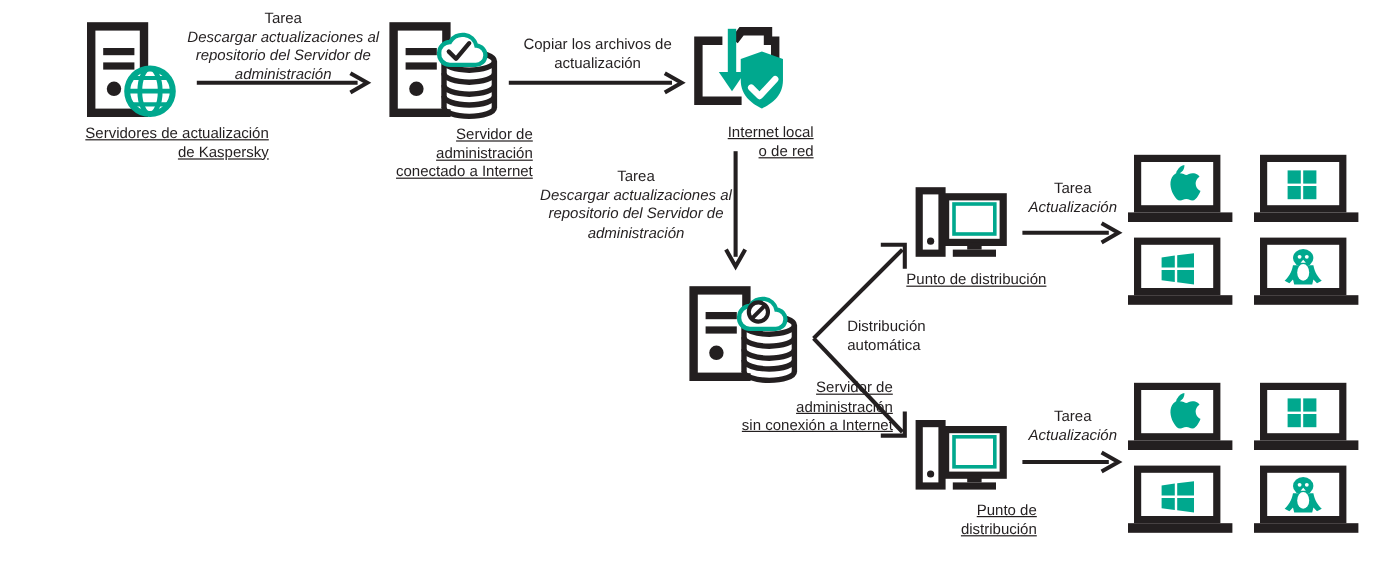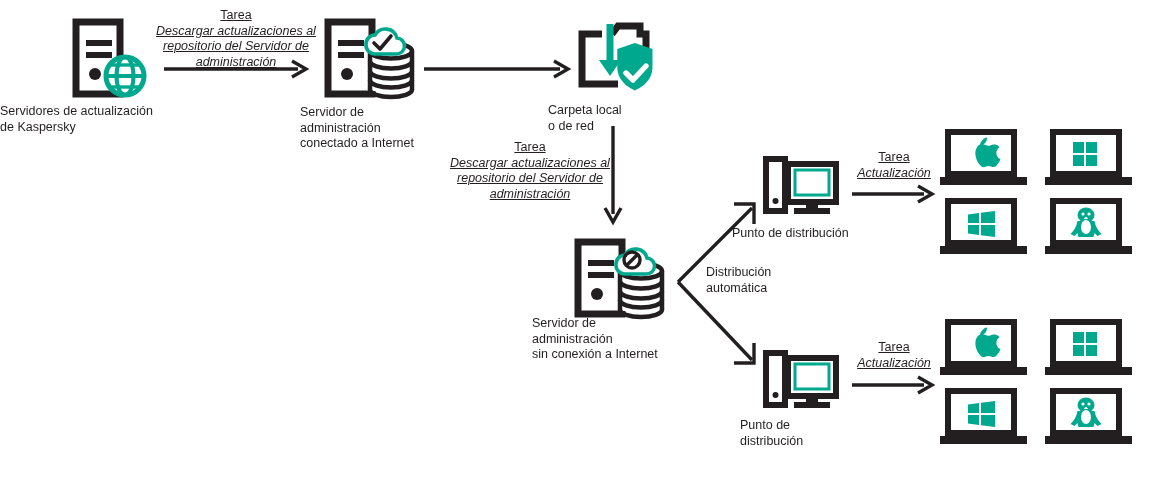--- a/index.html
+++ b/index.html
@@ -14,33 +14,33 @@
   #canvas {
     position: relative;
     width: 1152px;
     height: 488px;
     background: #ffffff;
     overflow: hidden;
   }
   .node { position: absolute; }
   .caption {
     position: absolute;
-    text-align: left;
+    text-align: right;
     font-size: 12.5px;
     line-height: 15.5px;
     color: #231f20;
     white-space: pre-line;
+    text-decoration: underline;
   }
   .edge-label {
     position: absolute;
     text-align: center;
     font-size: 12.5px;
     line-height: 15.5px;
     color: #231f20;
-    text-decoration: underline;
   }
   .edge-label .task-word { font-style: normal; }
   .edge-label .task-name { font-style: italic; display: block; text-align: center; }
   .plain-label {
     position: absolute;
     text-align: left;
     font-size: 12.5px;
     line-height: 15.5px;
     color: #231f20;
     white-space: pre-line;
@@ -100,20 +100,21 @@
       <g>
         <path d="M44,26 a9,9 0 0 1 9,-9 a12,12 0 0 1 22,3 a8,8 0 0 1 -1,16 h-21 a9,9 0 0 1 -9,-10 z" fill="#ffffff" stroke="#00a88e" stroke-width="3.6"></path>
         <polyline points="52,25 58,31 69,18" fill="none" stroke="#231f20" stroke-width="3.6" stroke-linecap="round" stroke-linejoin="round"></polyline>
       </g>
     </svg>
   </div>
   <div class="caption" style="left:300px; top:105px; width:144px;">Servidor de
 administración
 conectado a Internet</div>
 
+  <div class="edge-label" style="left:418px; top:30px; width:160px;">Copiar los archivos de actualización</div>
   <div class="node" style="left:424px; top:60px;">
     <svg width="148" height="18" viewBox="0 0 148 18">
       <line x1="0" y1="9" x2="136" y2="9" stroke="#231f20" stroke-width="3.4"></line>
       <polyline points="130,1 144,9 130,17" fill="none" stroke="#231f20" stroke-width="3.4"></polyline>
     </svg>
   </div>
 
   <div class="node" style="left:572px; top:22px;">
     <svg width="84" height="76" viewBox="0 0 84 76">
 
@@ -124,21 +125,21 @@
         <line x1="38" y1="2" x2="38" y2="44" stroke="#00a88e" stroke-width="7"></line>
         <polygon points="27,38 49,38 38,54" fill="#00a88e"></polygon>
       </g>
 
       <g>
         <path d="M50,24 l20,-7 l20,7 v20 c0,16 -12,23 -20,27 c-8,-4 -20,-11 -20,-27 z" transform="translate(-4,6) scale(0.88) translate(6,0)" fill="#00a88e"></path>
         <polyline points="54,51 61,58 74,44" fill="none" stroke="#ffffff" stroke-width="5.4" stroke-linecap="round" stroke-linejoin="round"></polyline>
       </g>
     </svg>
   </div>
-  <div class="caption" style="left:548px; top:103px; width:130px;">Carpeta local
+  <div class="caption" style="left:548px; top:103px; width:130px;">Internet local
 o de red</div>
 
   <div class="edge-label" style="left:450px; top:140px; width:160px;">
     <span class="task-word">Tarea</span>
     <span class="task-name">Descargar actualizaciones al repositorio del Servidor de administración</span>
   </div>
   <div class="node" style="left:604px; top:126px;">
     <svg width="18" height="100" viewBox="0 0 18 100">
       <line x1="9" y1="0" x2="9" y2="88" stroke="#231f20" stroke-width="3.4"></line>
       <polyline points="1,82 9,96 17,82" fill="none" stroke="#231f20" stroke-width="3.4"></polyline>

